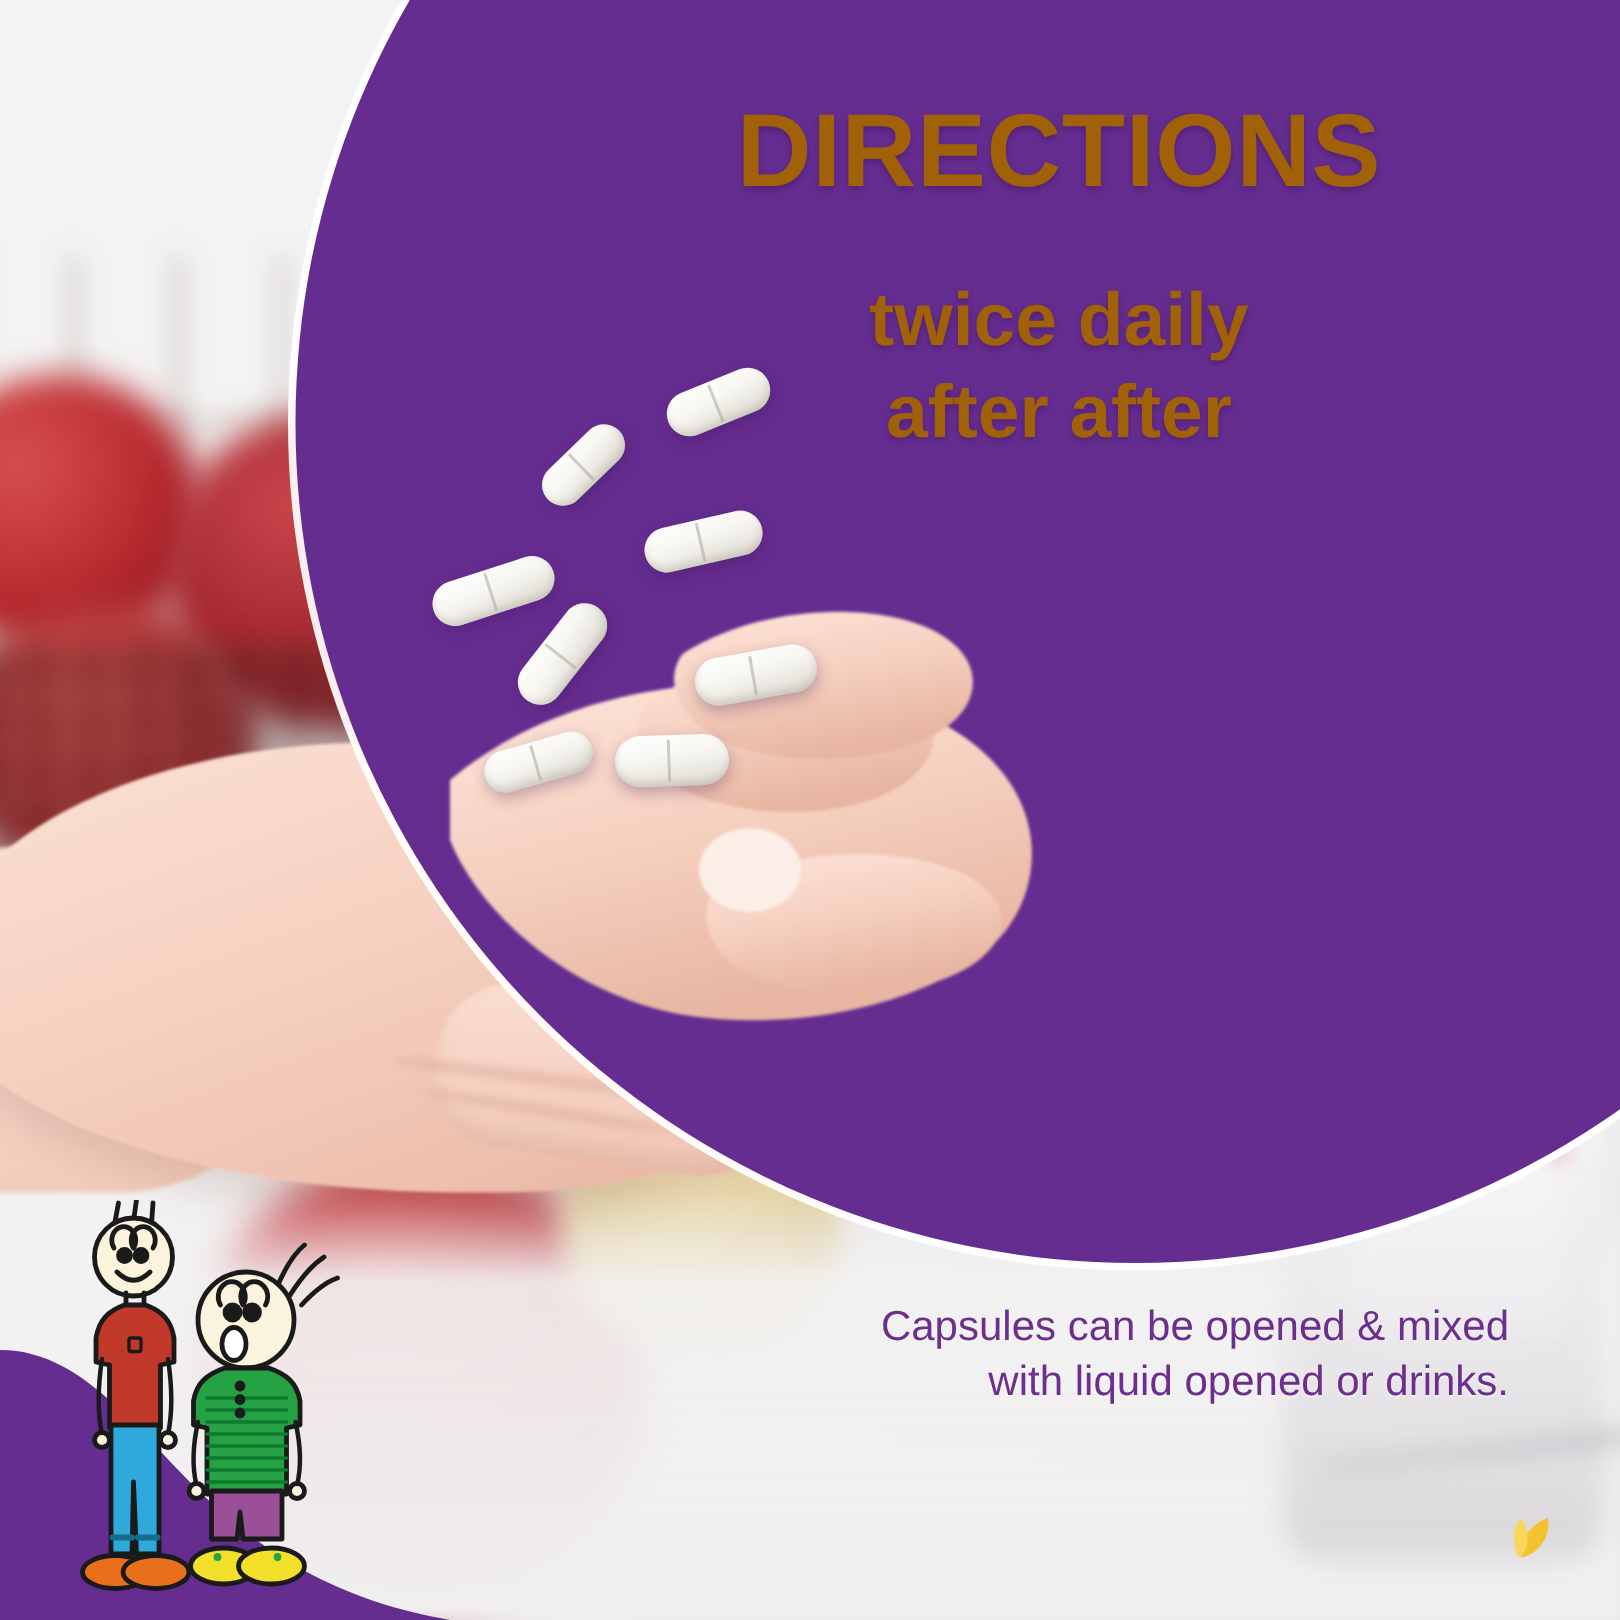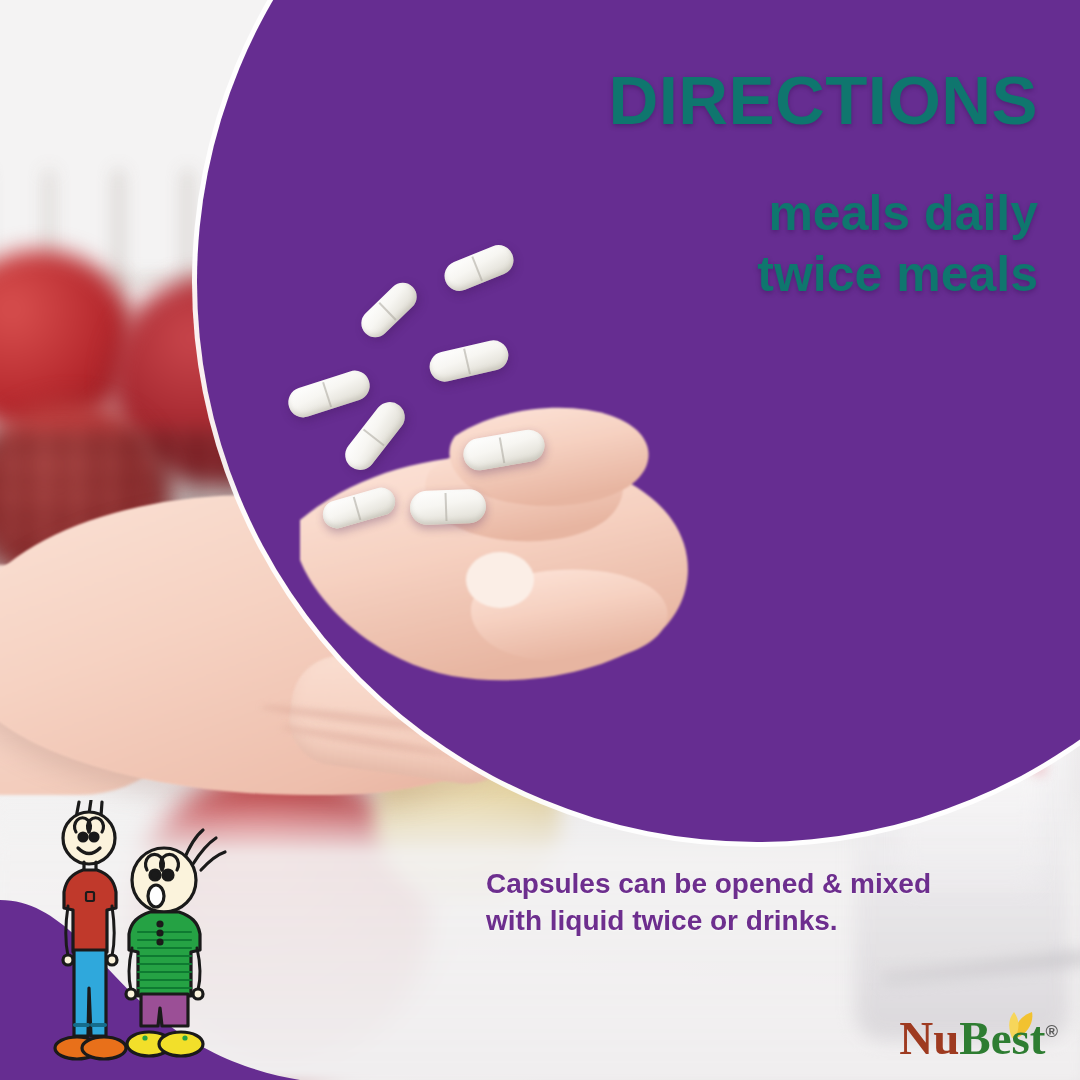--- a/index.html
+++ b/index.html
@@ -154,39 +154,39 @@
     border-radius:999px;
     box-shadow:0 4px 10px rgba(60,20,80,.30), inset 0 -3px 5px rgba(180,176,165,.45);
   }
   .cap::after{
     content:"";position:absolute;left:46%;top:8%;width:2px;height:84%;
     background:rgba(170,166,156,.55);
   }
 
   
   .copy{
-    position:absolute;right:42px;top:66px;width:620px;
-    text-align:right;color:#0f766e;
+    position:absolute;right:64px;top:66px;width:620px;
+    text-align:center;color:#a16207;
     text-shadow:0 2px 5px rgba(40,8,60,.35);
   }
   .headline{
     font-size:69px;font-weight:700;letter-spacing:.4px;line-height:1;
     margin:0 0 48px 0;
   }
   .ages{
     font-size:41px;font-weight:400;line-height:1;margin:0 0 26px 0;
   }
   .dose{
     font-size:50px;font-weight:700;line-height:1.22;margin:0;
   }
 
   .note{
     position:absolute;right:74px;top:866px;width:520px;
-    color:#6d2e8e;
-    font-size:28px;line-height:1.32;font-weight:700;
+    text-align:right;color:#6d2e8e;
+    font-size:28px;line-height:1.32;font-weight:400;
     text-shadow:0 1px 2px rgba(255,255,255,.6);
   }
 
   
   .wave{position:absolute;left:0;bottom:0;width:330px;height:210px;}
 
   
   .kids{position:absolute;left:46px;bottom:0;width:230px;height:280px;}
 
   
@@ -271,28 +271,28 @@
       <div class="cap" style="left: 287px; top: 379px; width: 84px; height: 30px; transform: rotate(-18deg);"></div>
       <div class="cap" style="left: 336px; top: 421px; width: 78px; height: 30px; transform: rotate(-52deg);"></div>
       <div class="cap" style="left: 463px; top: 434px; width: 82px; height: 32px; transform: rotate(-10deg);"></div>
       <div class="cap" style="left: 410px; top: 490px; width: 76px; height: 34px; transform: rotate(-2deg);"></div>
       <div class="cap" style="left: 322px; top: 494px; width: 74px; height: 28px; transform: rotate(-16deg);"></div>
     </div>
 
   <div class="copy">
     <h1 class="headline">DIRECTIONS</h1>
     <div class="dose">
-      <div>meals daily</div>
-      <div>twice meals</div>
+      <div>twice daily</div>
+      <div>after after</div>
     </div>
   </div>
 
   <div class="note">
     <div>Capsules can be opened &amp; mixed</div>
-    <div>with liquid twice or drinks.</div>
+    <div>with liquid opened or drinks.</div>
   </div>
 
   <svg class="wave" viewBox="0 0 330 210">
     <path d="M0 30 C 60 30, 95 92, 150 140 C 205 188, 260 203, 300 210 L 0 210 Z" fill="#662D91"></path>
   </svg>
 
   <svg class="kids" viewBox="0 0 230 280">
     <g stroke="#1a1a1a" stroke-width="3.2" stroke-linecap="round" stroke-linejoin="round">
 
       <g>
@@ -365,17 +365,14 @@
         <circle cx="99" cy="238" r="2.6" fill="#25A244" stroke="none"></circle>
         <circle cx="139" cy="238" r="2.6" fill="#25A244" stroke="none"></circle>
       </g>
     </g>
   </svg>
 
   <svg class="leaf" viewBox="0 0 42 30">
     <path d="M20 28 C 20 16, 26 6, 38 2 C 40 12, 34 24, 22 28 Z" fill="#F2C230"></path>
     <path d="M18 28 C 14 18, 14 9, 20 2 C 26 10, 26 21, 20 28 Z" fill="#F7D65A"></path>
   </svg>
-  <div class="logo">
-    <span class="nu">Nu</span><span class="best">Best</span><span class="reg">®</span>
-  </div>
 
 </div>
 
 </body></html>

